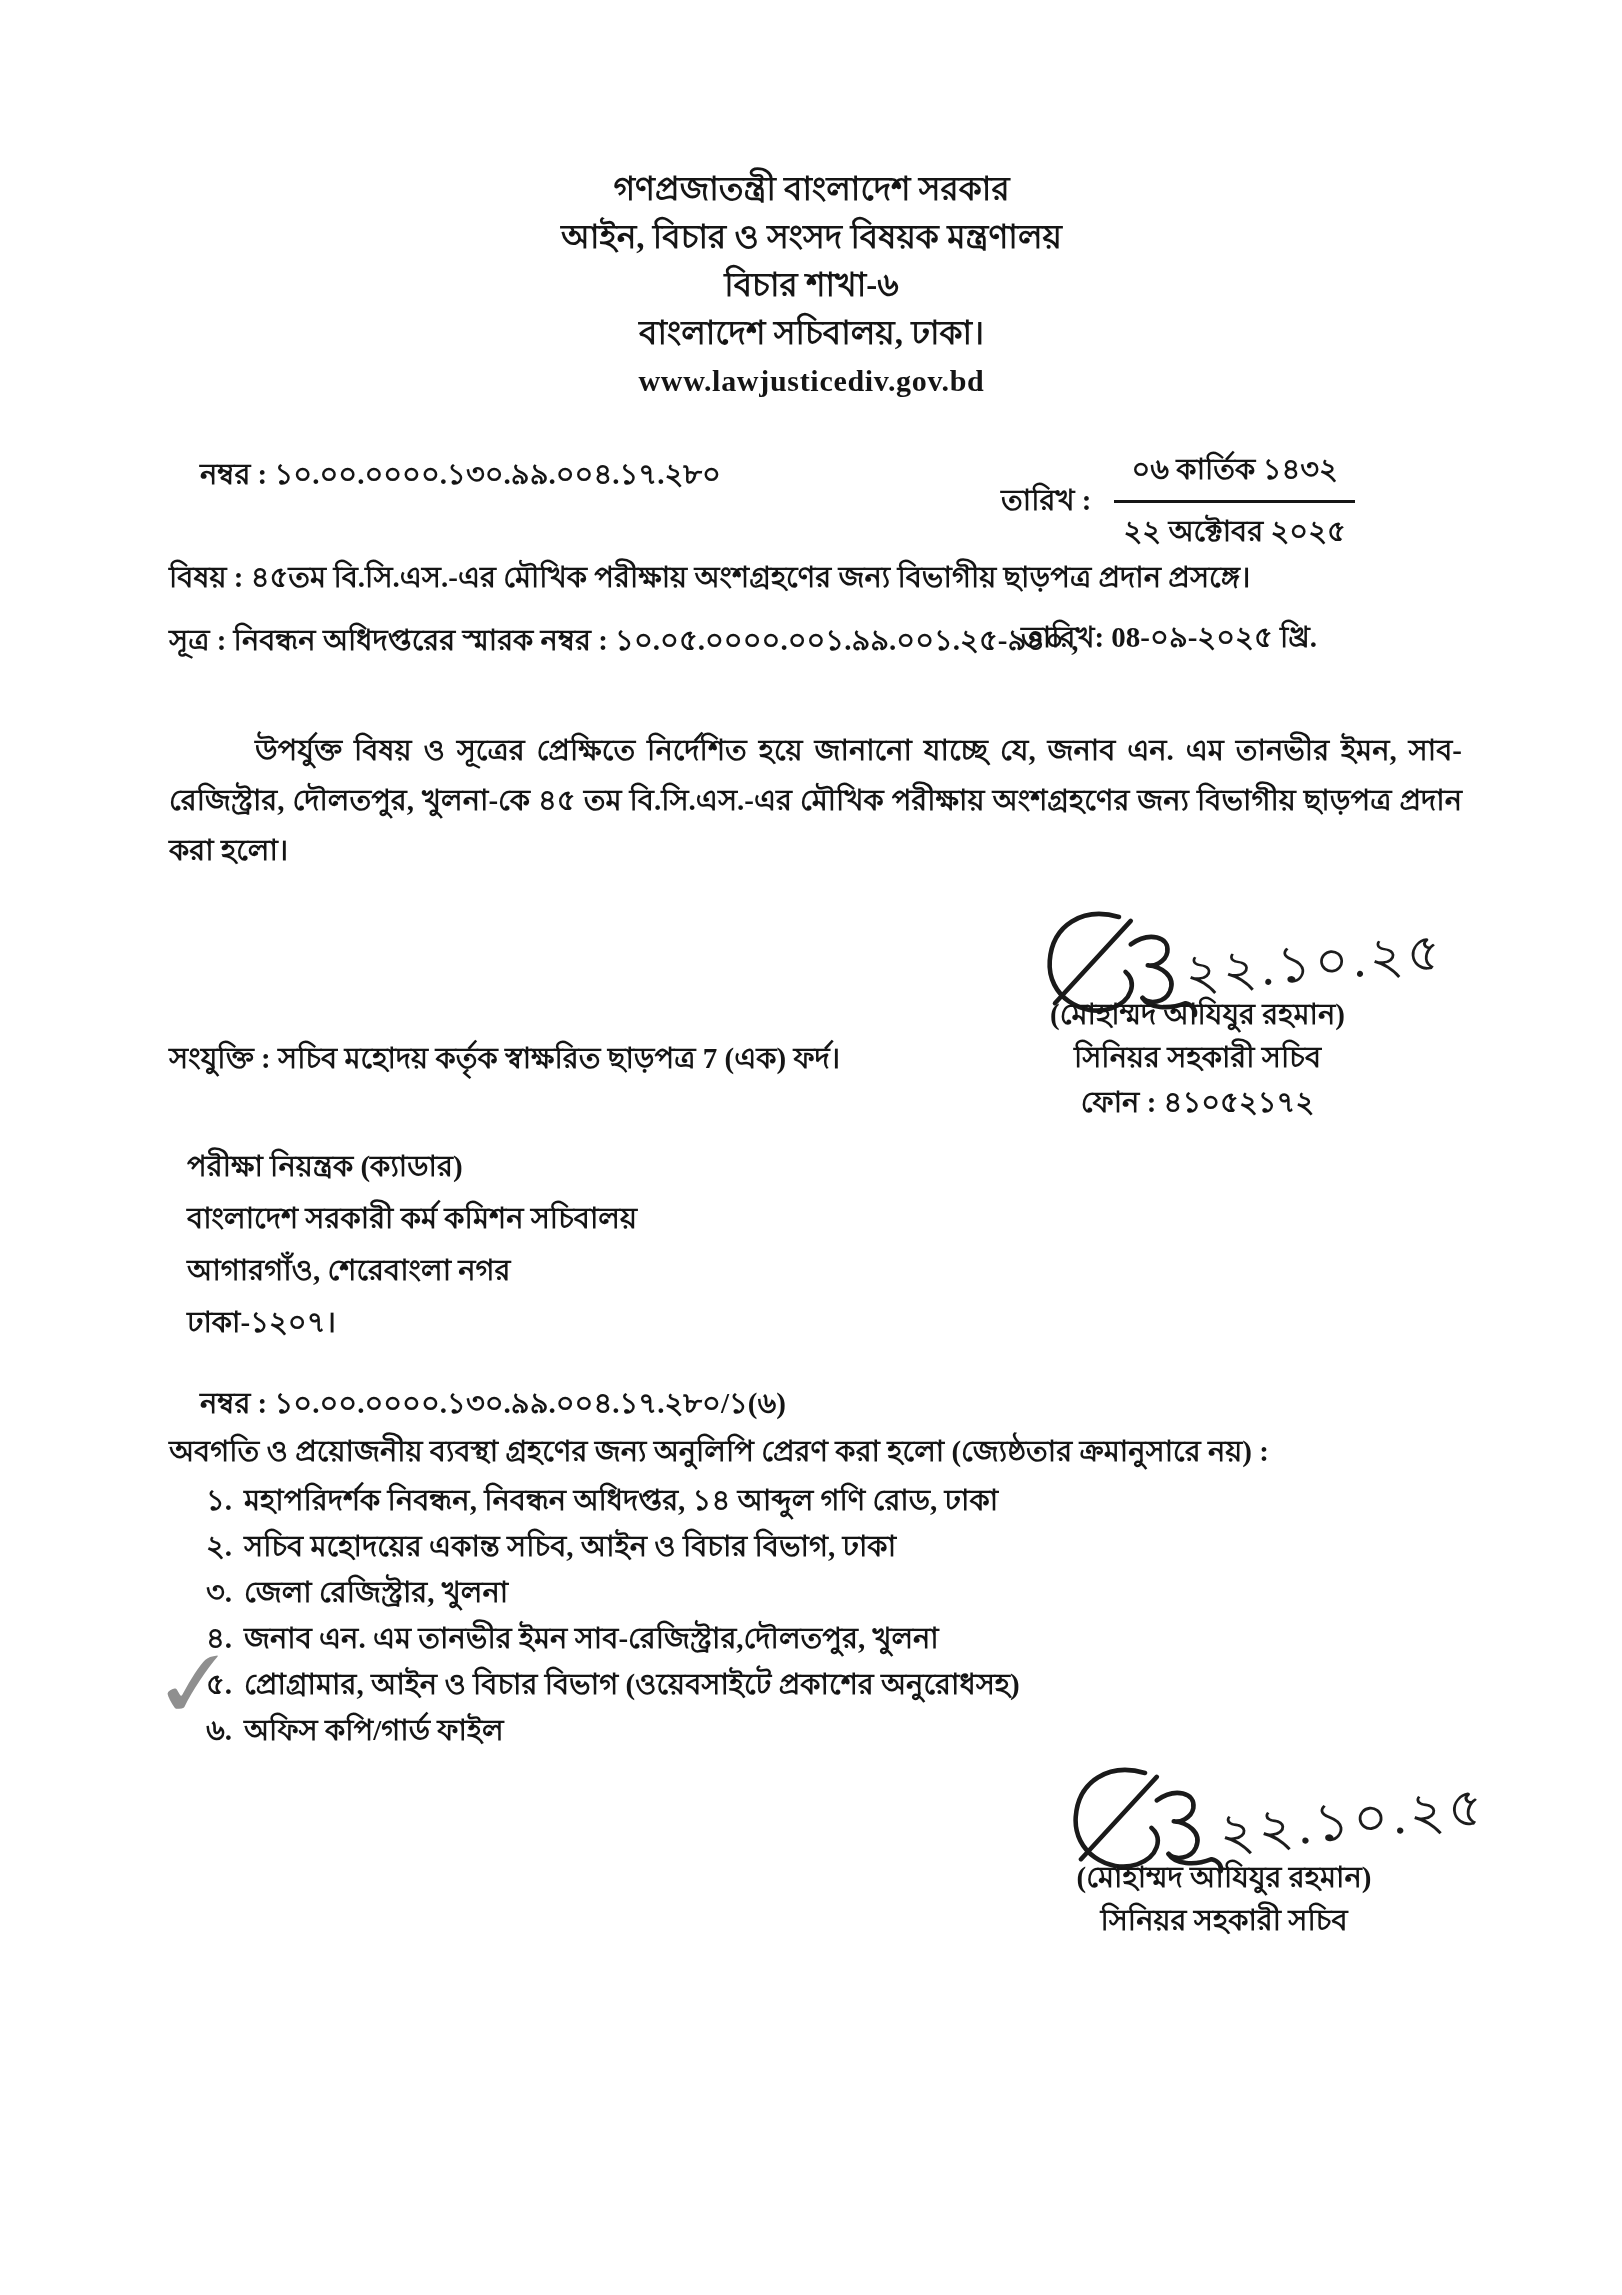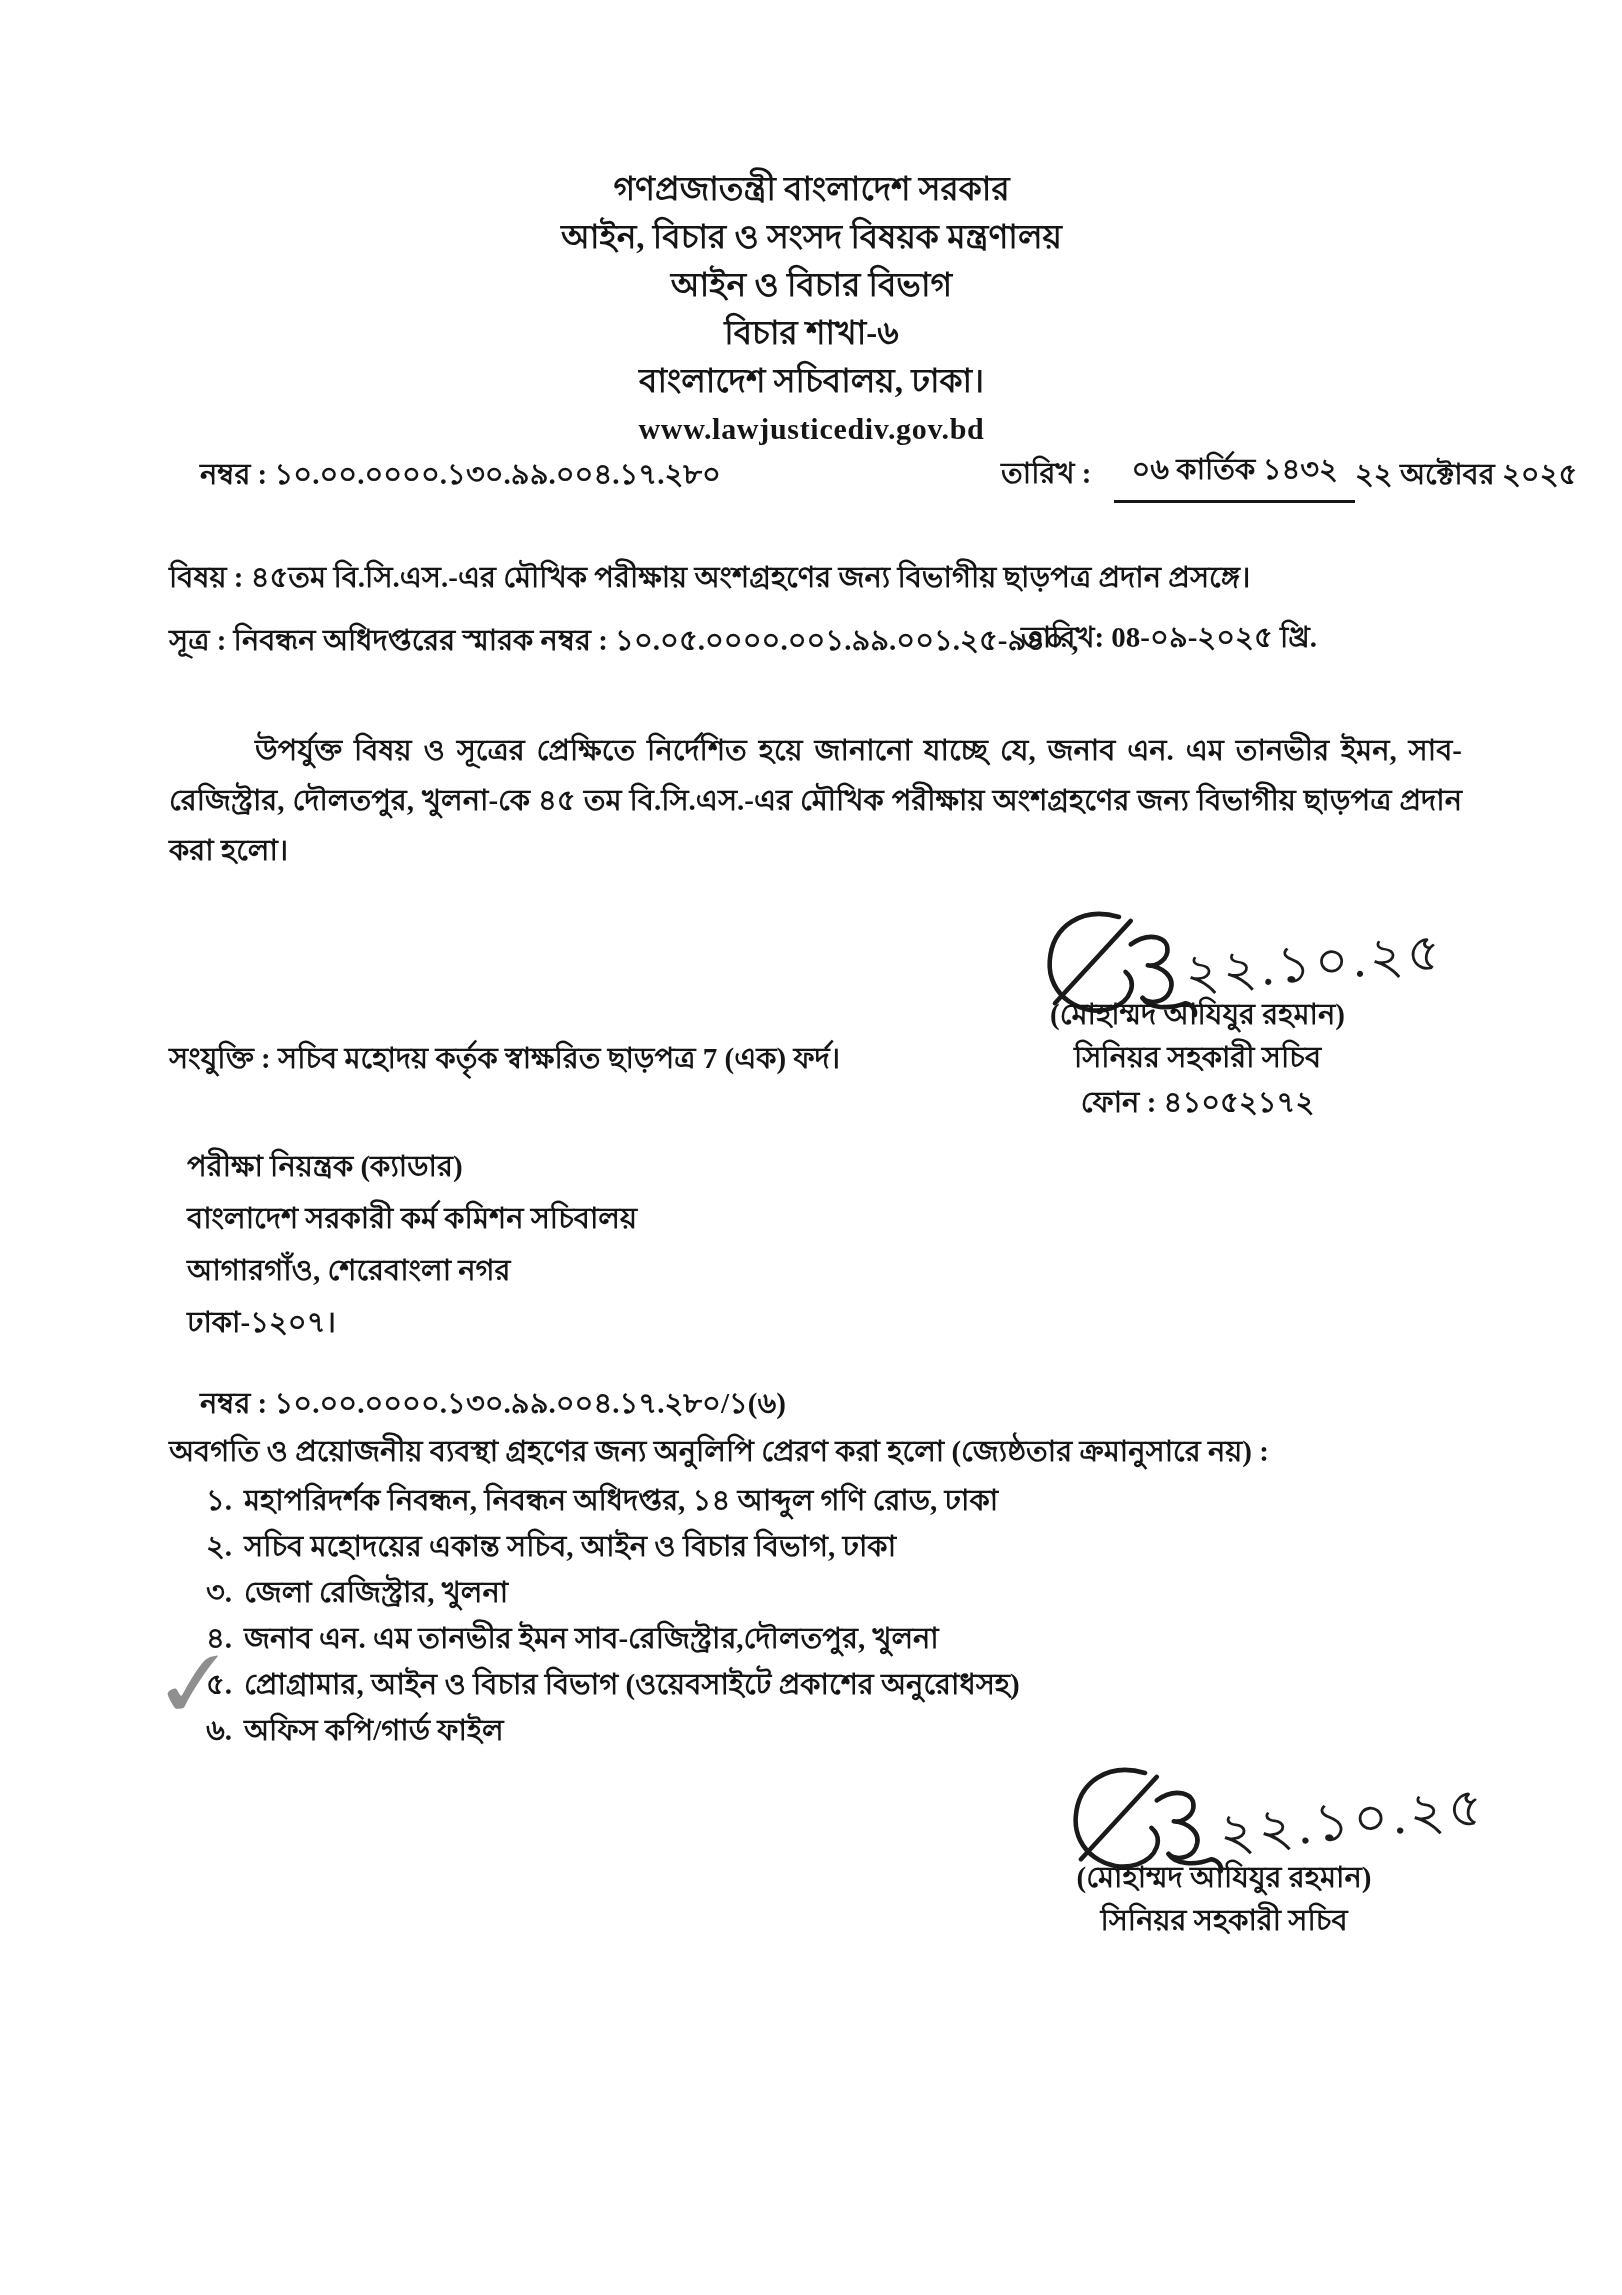--- a/index.html
+++ b/index.html
@@ -14,21 +14,21 @@
     padding-left:31px;
   }
   .abs{position:absolute;}
   .letterhead{top:165px;left:0;width:1623px;text-align:center;}
   .letterhead .lh-line{font-size:33px;line-height:48px;}
   .letterhead .lh-web{font-size:30px;line-height:47px;letter-spacing:0.7px;}
   .txt{font-size:29px;white-space:nowrap;}
   .memo-number{left:200px;top:451px;}
   .date-block{left:1001px;top:446px;display:flex;align-items:center;}
   .date-label{font-size:29px;margin-right:23px;}
-  .frac{display:inline-flex;flex-direction:row;text-align:center;}
+  .frac{display:inline-flex;flex-direction:column;text-align:center;}
   .frac-top{font-size:29px;padding:0 17px 5.2px 17px;border-bottom:3.3px solid #161616;}
   .frac-bottom{font-size:29px;padding-top:5.2px;}
   .subject{left:169px;top:554px;}
   .reference{left:169px;top:617px;}
   .reference-date{left:1021px;top:614px;}
   .body-par{
     left:169px;top:725px;width:1293px;
     font-size:29px;line-height:50px;
     text-align:justify;text-indent:86px;
     white-space:normal;
@@ -61,21 +61,20 @@
   .sig-path{fill:none;stroke:#1a1a1a;stroke-width:7;stroke-linecap:round;stroke-linejoin:round;}
 </style>
 </head>
 <body>
 
 <div class="page">
 
   <div class="abs letterhead">
     <div class="lh-line">গণপ্রজাতন্ত্রী বাংলাদেশ সরকার</div>
     <div class="lh-line">আইন, বিচার ও সংসদ বিষয়ক মন্ত্রণালয়</div>
-    <div class="lh-line">আইন ও বিচার বিভাগ</div>
     <div class="lh-line">বিচার শাখা-৬</div>
     <div class="lh-line">বাংলাদেশ সচিবালয়, ঢাকা।</div>
     <div class="lh-web">www.lawjusticediv.gov.bd</div>
   </div>
 
   <div class="abs txt memo-number">নম্বর : ১০.০০.০০০০.১৩০.৯৯.০০৪.১৭.২৮০</div>
   <div class="abs date-block">
     <span class="date-label">তারিখ :</span>
     <span class="frac">
       <span class="frac-top">০৬ কার্তিক ১৪৩২</span>

